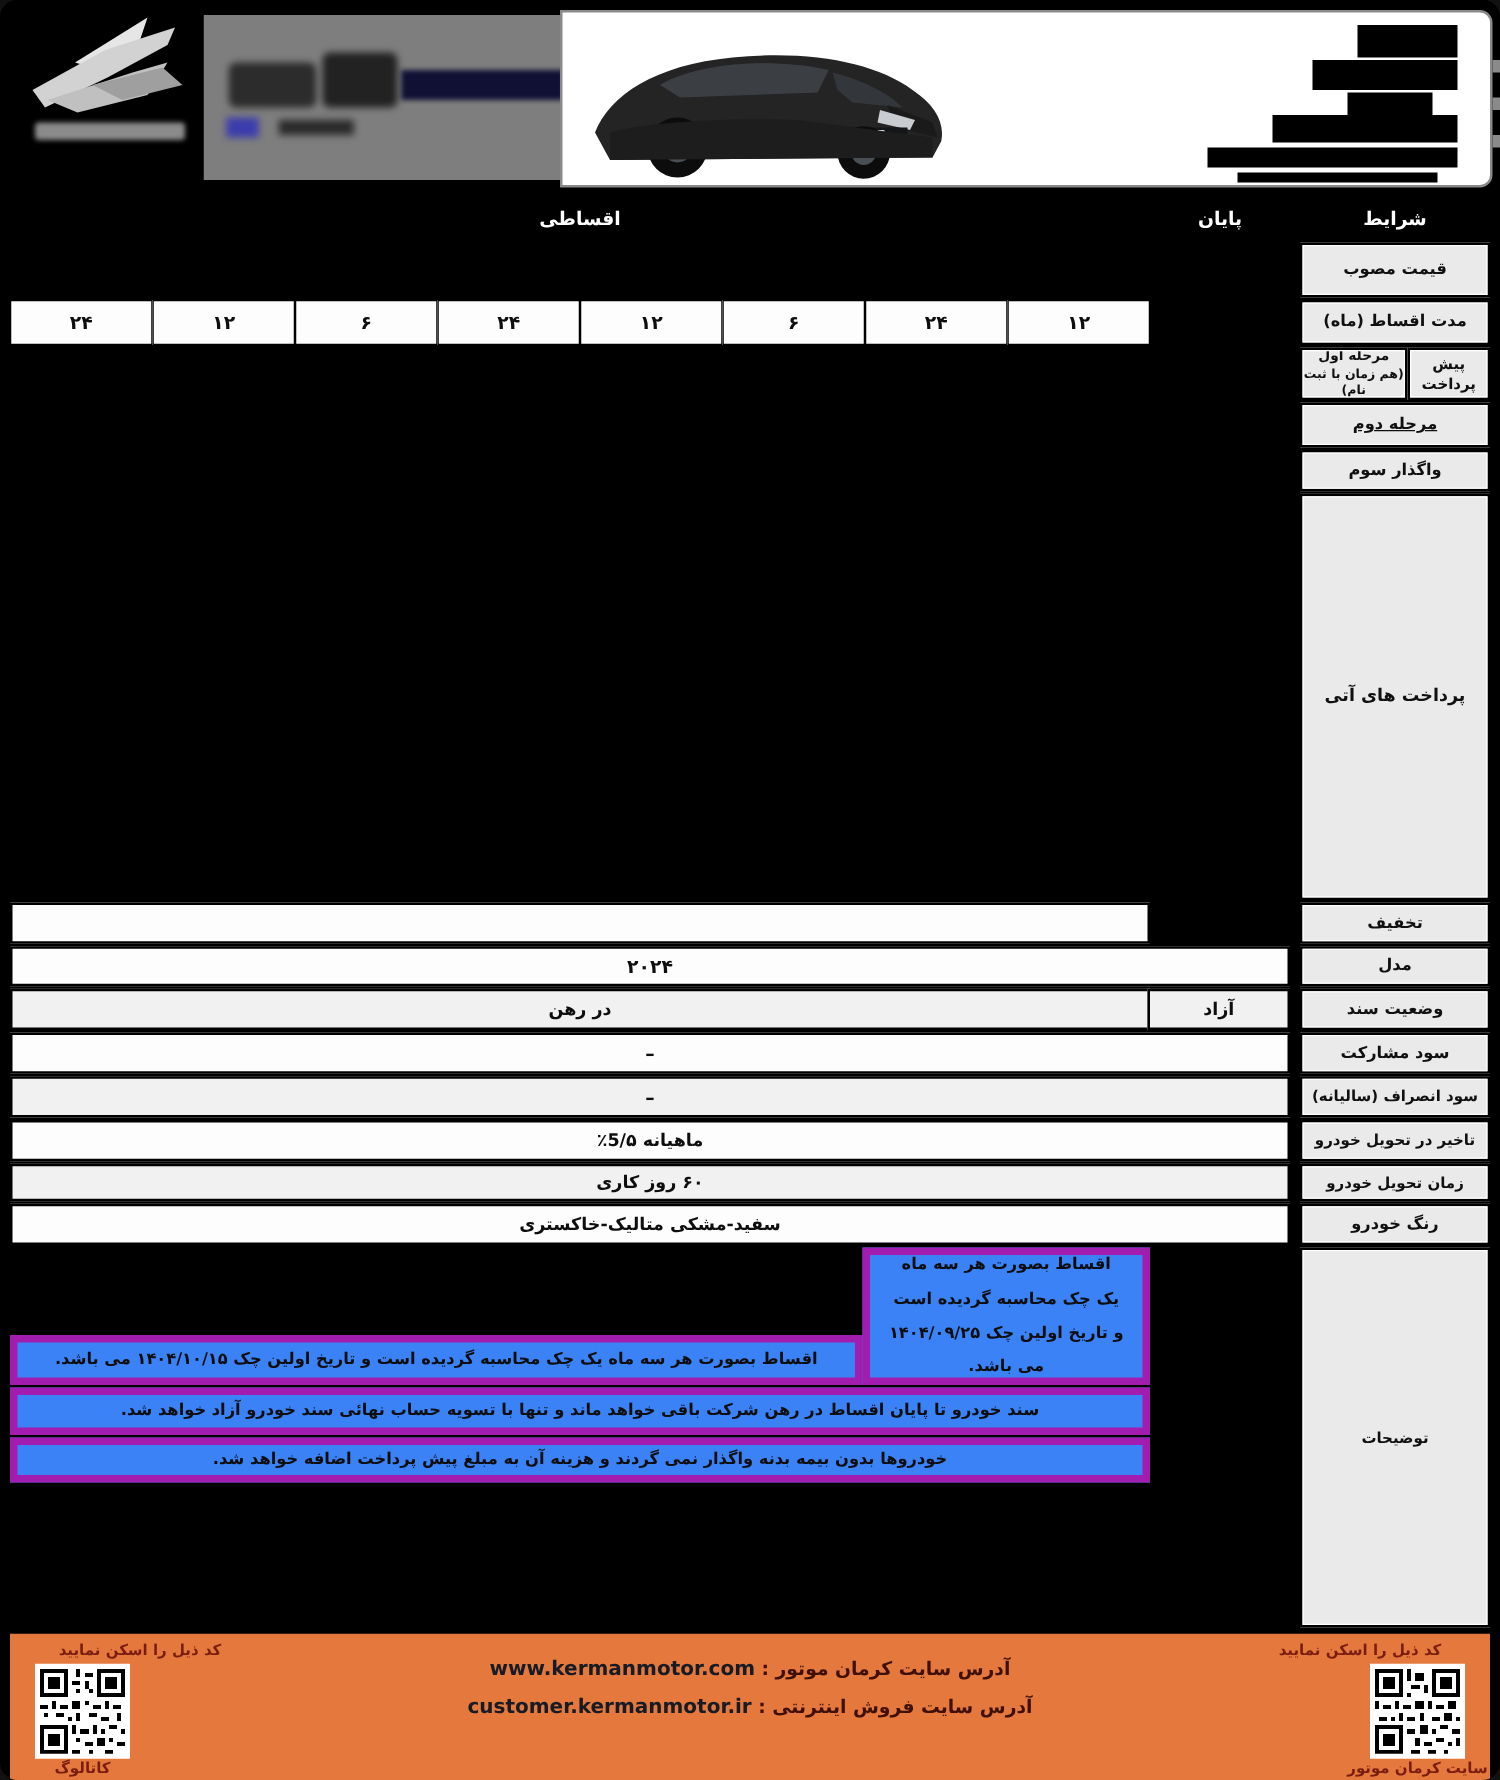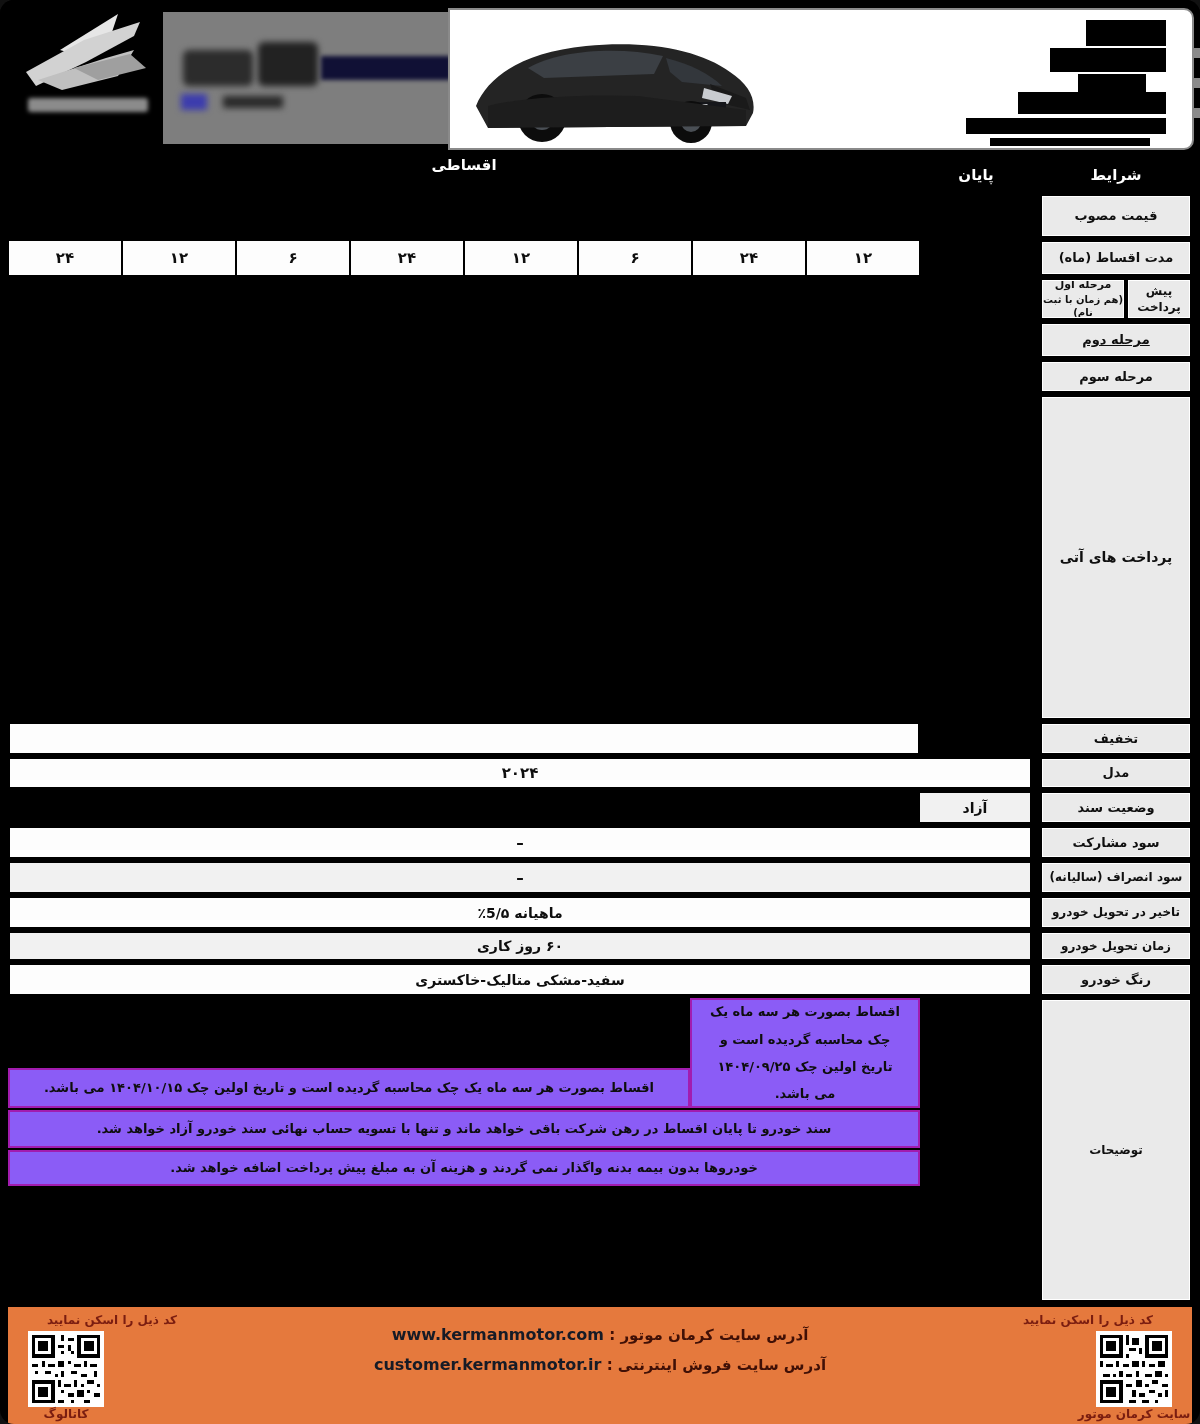--- a/index.html
+++ b/index.html
@@ -19,21 +19,21 @@
     color:#101010;font-weight:bold;font-size:13px;text-align:center;line-height:1.35;
   }
   .hdr-bar{color:#fff;font-weight:bold;font-size:15px;display:flex;align-items:center;justify-content:center;}
   .grid8{display:grid;grid-template-columns:repeat(8,1fr);}
   .grid8 .gcell{
     background:#fdfdfd;border:1.5px solid #000;display:flex;align-items:center;
     justify-content:center;font-weight:bold;color:#0e0e0e;
   }
   .redact{background:#000;}
   .notebox{
-    background:#8b5cf6;border:2px solid #a21caf;display:flex;align-items:center;
+    background:#3b82f6;border:6px solid #a21caf;display:flex;align-items:center;
     justify-content:center;color:#0e0e0e;font-weight:bold;font-size:13px;
     text-align:center;padding:4px 14px;line-height:2.1;
   }
   .qr-caption{font-size:12px;font-weight:bold;}
   .blur2{filter:blur(2px);}
   .blur3{filter:blur(3px);}
 </style>
 </head>
 <body>
 
@@ -82,34 +82,34 @@
     <div class="abs redact" style="left:628px;top:64px;width:68px;height:22px;"></div>
     <div class="abs redact" style="left:568px;top:82px;width:148px;height:22px;"></div>
     <div class="abs redact" style="left:516px;top:108px;width:200px;height:16px;"></div>
     <div class="abs redact" style="left:540px;top:128px;width:160px;height:8px;"></div>
   </div>
 
   <div class="abs" style="left:1194px;top:48px;width:6px;height:10px;background:#8a8a8a;"></div>
   <div class="abs" style="left:1194px;top:78px;width:6px;height:10px;background:#8a8a8a;"></div>
   <div class="abs" style="left:1194px;top:108px;width:6px;height:10px;background:#8a8a8a;"></div>
 
-  <div class="abs hdr-bar" style="left:8px;top:148px;width:912px;height:34px;">اقساطی</div>
+  <div class="abs hdr-bar" style="left:8px;top:158px;width:912px;height:34px;">اقساطی</div>
   <div class="abs hdr-bar" style="left:920px;top:158px;width:112px;height:34px;">پایان</div>
   <div class="abs hdr-bar" style="left:1040px;top:158px;width:152px;height:34px;">شرایط</div>
 
   <div class="abs labelcell" dir="rtl" style="left:1040px;top:194px;width:152px;height:44px;">قیمت مصوب</div>
   <div class="abs labelcell" dir="rtl" style="left:1040px;top:240px;width:152px;height:36px;">مدت اقساط (ماه)</div>
 
   <div class="abs labelcell" dir="rtl" style="left:1126px;top:278px;width:66px;height:42px;font-size:12px;">پیش پرداخت</div>
   <div class="abs labelcell" dir="rtl" style="left:1040px;top:278px;width:86px;height:42px;font-size:11px;text-align:center;">
     <span>مرحله اول</span>
     <span style="font-size:10px;">(هم زمان با ثبت نام)</span>
   </div>
   <div class="abs labelcell" dir="rtl" style="left:1040px;top:322px;width:152px;height:36px;text-decoration:underline;">مرحله دوم</div>
-  <div class="abs labelcell" dir="rtl" style="left:1040px;top:360px;width:152px;height:33px;">مرحله سوم</div>
+  <div class="abs labelcell" dir="rtl" style="left:1040px;top:360px;width:152px;height:33px;">واگذار سوم</div>
   <div class="abs labelcell" dir="rtl" style="left:1040px;top:395px;width:152px;height:325px;font-size:14px;">پرداخت های آتی</div>
   <div class="abs labelcell" dir="rtl" style="left:1040px;top:722px;width:152px;height:33px;">تخفیف</div>
   <div class="abs labelcell" dir="rtl" style="left:1040px;top:757px;width:152px;height:32px;">مدل</div>
   <div class="abs labelcell" dir="rtl" style="left:1040px;top:791px;width:152px;height:33px;">وضعیت سند</div>
   <div class="abs labelcell" dir="rtl" style="left:1040px;top:826px;width:152px;height:33px;">سود مشارکت</div>
   <div class="abs labelcell" dir="rtl" style="left:1040px;top:861px;width:152px;height:33px;font-size:12px;">سود انصراف (سالیانه)</div>
   <div class="abs labelcell" dir="rtl" style="left:1040px;top:896px;width:152px;height:33px;font-size:12px;">تاخیر در تحویل خودرو</div>
   <div class="abs labelcell" dir="rtl" style="left:1040px;top:931px;width:152px;height:30px;font-size:12px;">زمان تحویل خودرو</div>
   <div class="abs labelcell" dir="rtl" style="left:1040px;top:963px;width:152px;height:33px;">رنگ خودرو</div>
   <div class="abs labelcell" dir="rtl" style="left:1040px;top:998px;width:152px;height:304px;font-size:12px;">توضیحات</div>
@@ -204,20 +204,21 @@
       <div class="gcell" dir="rtl" style="font-size: 12px;">۱.۳۹۲.۷۱۴.۰۰۰ ریال</div>
       <div class="gcell" dir="rtl" style="font-size: 12px;">–</div>
     </div>
   <div class="abs redact" style="left:920px;top:395px;width:112px;height:325px;"></div>
 
   <div class="abs cell" style="left:8px;top:722px;width:912px;height:33px;"></div>
   <div class="abs redact" style="left:920px;top:722px;width:112px;height:33px;"></div>
 
   <div class="abs cell" dir="rtl" style="left:8px;top:757px;width:1024px;height:32px;font-size:15px;">۲۰۲۴</div>
 
+  <div class="abs cell alt" dir="rtl" style="left:8px;top:791px;width:912px;height:33px;font-size:14px;">در رهن</div>
   <div class="abs cell alt" dir="rtl" style="left:918px;top:791px;width:114px;height:33px;font-size:14px;">آزاد</div>
 
   <div class="abs cell" style="left:8px;top:826px;width:1024px;height:33px;font-size:15px;">–</div>
 
   <div class="abs cell alt" style="left:8px;top:861px;width:1024px;height:33px;font-size:15px;">–</div>
 
   <div class="abs cell" dir="ltr" style="left:8px;top:896px;width:1024px;height:33px;font-size:14px;">٪5/۵ ماهیانه</div>
 
   <div class="abs cell alt" dir="rtl" style="left:8px;top:931px;width:1024px;height:30px;font-size:14px;">۶۰ روز کاری</div>
 

